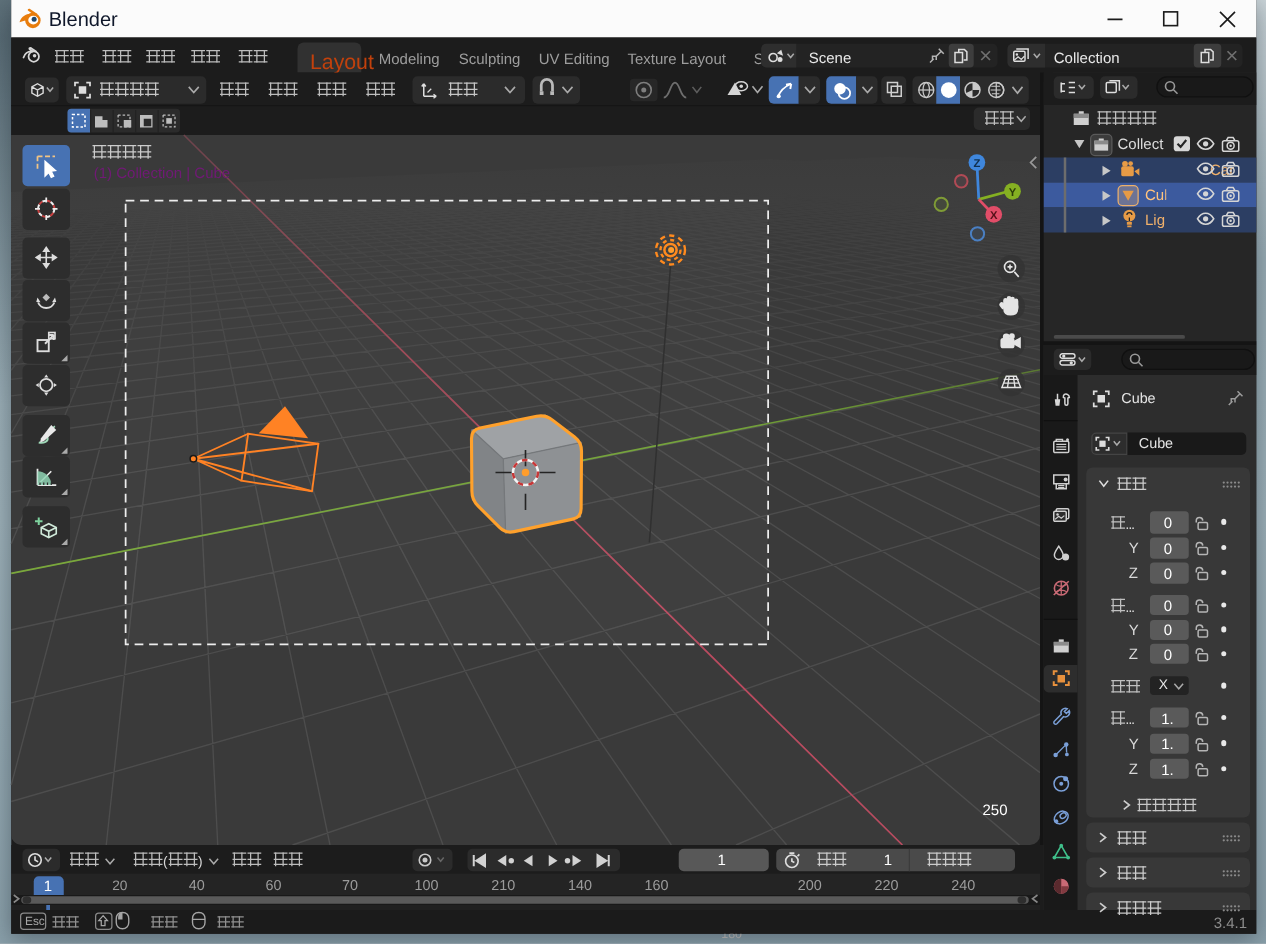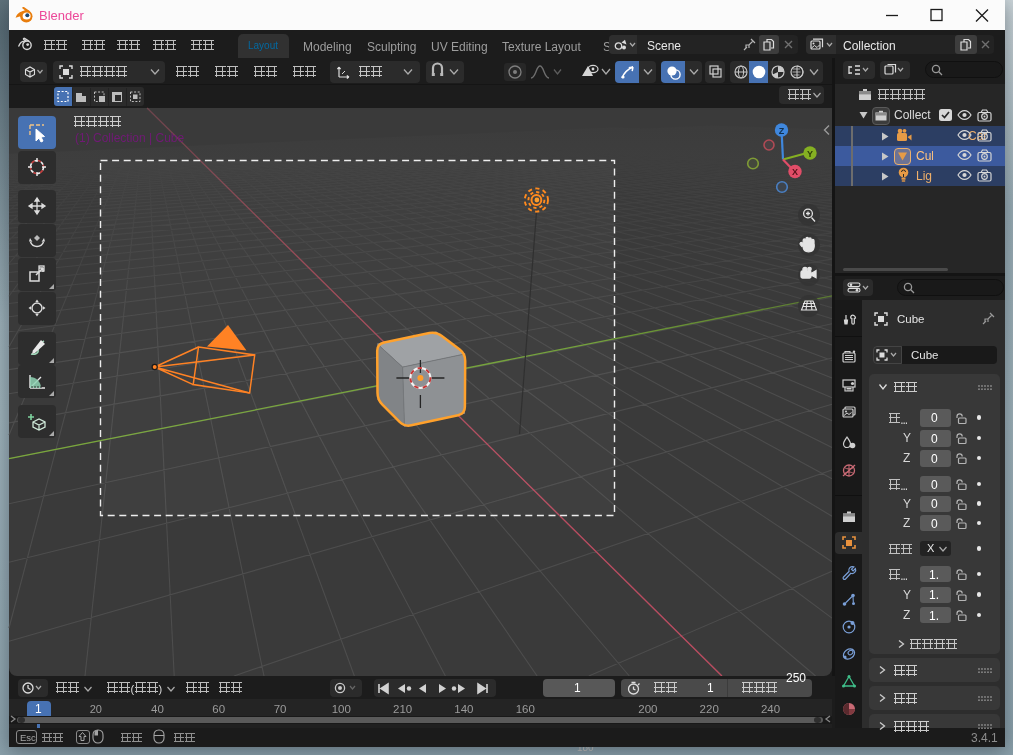--- a/index.html
+++ b/index.html
@@ -18,39 +18,39 @@
 svg{position:absolute;overflow:visible}
 </style></head><body>
 <div style="left:9px;top:0px;width:996px;height:747px;background:#1c1c1c;box-shadow:0 4px 18px rgba(30,40,50,.45)"></div>
 <div style="left:9px;top:0px;width:996px;height:30px;background:#fbfbfb"></div>
 <svg style="left:15px;top:7px" width="18" height="16" viewBox="0 0 18 16">
 <circle cx="11.3" cy="9.3" r="6.2" fill="#e87d0d"></circle>
 <path d="M0.6 10.8 C2.2 5.6 6.5 3.4 11 4 L7.6 1.6 C6.5 0.7 7.8 -0.7 9.3 0.3 L15 4.2 L11 7.5 Z" fill="#e87d0d"></path>
 <ellipse cx="11.6" cy="9" rx="4" ry="3.5" fill="#fff"></ellipse>
 <circle cx="12.3" cy="8.3" r="2" fill="#20486e"></circle>
   </svg>
-<div class="tx" style="left:39px;top:9px;font-size:13px;color:#ec4899">Blender</div>
+<div class="tx" style="left:39px;top:9px;font-size:16px;color:#0f172a">Blender</div>
 <svg style="left:880px;top:7px" width="115" height="16" viewBox="0 0 115 16">
 <path d="M6 8.5 H18" stroke="#1b1b1b" stroke-width="1.3"></path>
 <rect x="51" y="2.5" width="11" height="11" fill="none" stroke="#1b1b1b" stroke-width="1.3"></rect>
 <path d="M96 2.5 L108 14.5 M108 2.5 L96 14.5" stroke="#1b1b1b" stroke-width="1.3"></path>
   </svg>
 <div style="left:9px;top:30px;width:996px;height:28px;background:#1c1c1c"></div>
 <svg style="left:18px;top:37px" width="15" height="14" viewBox="0 0 18 16">
 <circle cx="10.8" cy="9.5" r="5" fill="none" stroke="#d6d6d6" stroke-width="1.7"></circle>
 <circle cx="11.6" cy="8.7" r="1.7" fill="#d6d6d6"></circle>
 <path d="M1 10.4 C2.6 6 6.4 4.2 10 4.7 L7 2.6 C6 1.8 7 0.6 8.3 1.4 L13 4.6" fill="none" stroke="#d6d6d6" stroke-width="1.7" stroke-linecap="round"></path>
   </svg>
 <div class="tx" style="left:43px;top:39.5px;color:#dadada"><i class="c"></i><i class="c"></i></div>
 <div class="tx" style="left:81.5px;top:39.5px;color:#dadada"><i class="c"></i><i class="c"></i></div>
 <div class="tx" style="left:116.5px;top:39.5px;color:#dadada"><i class="c"></i><i class="c"></i></div>
 <div class="tx" style="left:152.7px;top:39.5px;color:#dadada"><i class="c"></i><i class="c"></i></div>
 <div class="tx" style="left:190.3px;top:39.5px;color:#dadada"><i class="c"></i><i class="c"></i></div>
 <div style="left:238px;top:34px;width:51px;height:24px;background:#313131;border-radius:5px 5px 0 0"></div>
-<div class="tx" style="left:248px;top:41px;font-size:10px;color:#0369a1">Layout</div>
+<div class="tx" style="left:248px;top:41px;font-size:17px;color:#c2410c">Layout</div>
 <div class="tx" style="left:303px;top:41px;font-size:12px;color:#9d9d9d;max-width:200px">Modeling</div>
 <div class="tx" style="left:367px;top:41px;font-size:12px;color:#9d9d9d;max-width:200px">Sculpting</div>
 <div class="tx" style="left:431px;top:41px;font-size:12px;color:#9d9d9d;max-width:200px">UV Editing</div>
 <div class="tx" style="left:502px;top:41px;font-size:12px;color:#9d9d9d;max-width:200px">Texture Layout</div>
 <div class="tx" style="left:603px;top:41px;font-size:12px;color:#9d9d9d;max-width:15px;overflow:hidden">Sh</div>
 <div style="left:609px;top:35px;width:189px;height:19px;background:#232323;border-radius:4px"></div>
 <div style="left:609px;top:35px;width:28px;height:19px;background:#2e2e2e;border-radius:4px 0 0 4px"></div>
 <svg style="left:613px;top:38px" width="22" height="13" viewBox="0 0 22 13">
 <circle cx="5.5" cy="8" r="3.2" fill="none" stroke="#ddd" stroke-width="1.3"></circle>
 <path d="M8.5 4.5 L12 1.8 L13.5 6.5 Z" fill="#ddd"></path>
@@ -399,21 +399,21 @@
 <div class="tx" style="left:574px;top:682px;font-size:12px;color:#fff">1</div>
 <div style="left:621px;top:679px;width:191px;height:18px;background:#4a4a4a;border-radius:4px"></div>
 <div style="left:727px;top:679px;width:1px;height:18px;background:#3c3c3c"></div>
 <svg style="left:626px;top:681px" width="15" height="14" viewBox="0 0 15 14">
 <circle cx="7.5" cy="8" r="5" fill="none" stroke="#ddd" stroke-width="1.3"></circle>
     <path d="M7.5 5.5 V8 L9.5 9 M5.5 1.5 h4 M12 4 l1.5 -1.5" stroke="#ddd" fill="none" stroke-width="1.3"></path>
   </svg>
 <div class="tx" style="left:653px;top:682px;color:#e2e2e2"><i class="c"></i><i class="c"></i></div>
 <div class="tx" style="left:707px;top:682px;font-size:12px;color:#fff">1</div>
 <div class="tx" style="left:741px;top:682px;color:#e2e2e2"><i class="c"></i><i class="c"></i><i class="c"></i></div>
-<div class="tx" style="left:786px;top:672px;font-size:12px;color:#fff">250</div>
+<div class="tx" style="left:786px;top:642px;font-size:12px;color:#fff">250</div>
 <div style="left:9px;top:699px;width:823px;height:17px;background:#242424"></div>
 <div style="left:26.5px;top:701px;width:24px;height:15px;background:#4772b3;border-radius:4px 4px 0 0"></div>
 <div class="tx" style="left:35px;top:703px;font-size:12px;color:#fff">1</div>
 <div class="tx" style="left:89.72px;top:704px;font-size:11px;color:#9b9b9b">20</div>
 <div class="tx" style="left:151.04px;top:704px;font-size:11.5px;color:#9b9b9b">40</div>
 <div class="tx" style="left:212.35999999999999px;top:704px;font-size:11.5px;color:#9b9b9b">60</div>
 <div class="tx" style="left:273.67999999999995px;top:704px;font-size:11.5px;color:#9b9b9b">70</div>
 <div class="tx" style="left:331.7px;top:704px;font-size:11.5px;color:#9b9b9b">100</div>
 <div class="tx" style="left:393.02px;top:704px;font-size:11.5px;color:#9b9b9b">210</div>
 <div class="tx" style="left:454.34px;top:704px;font-size:11.5px;color:#9b9b9b">140</div>

